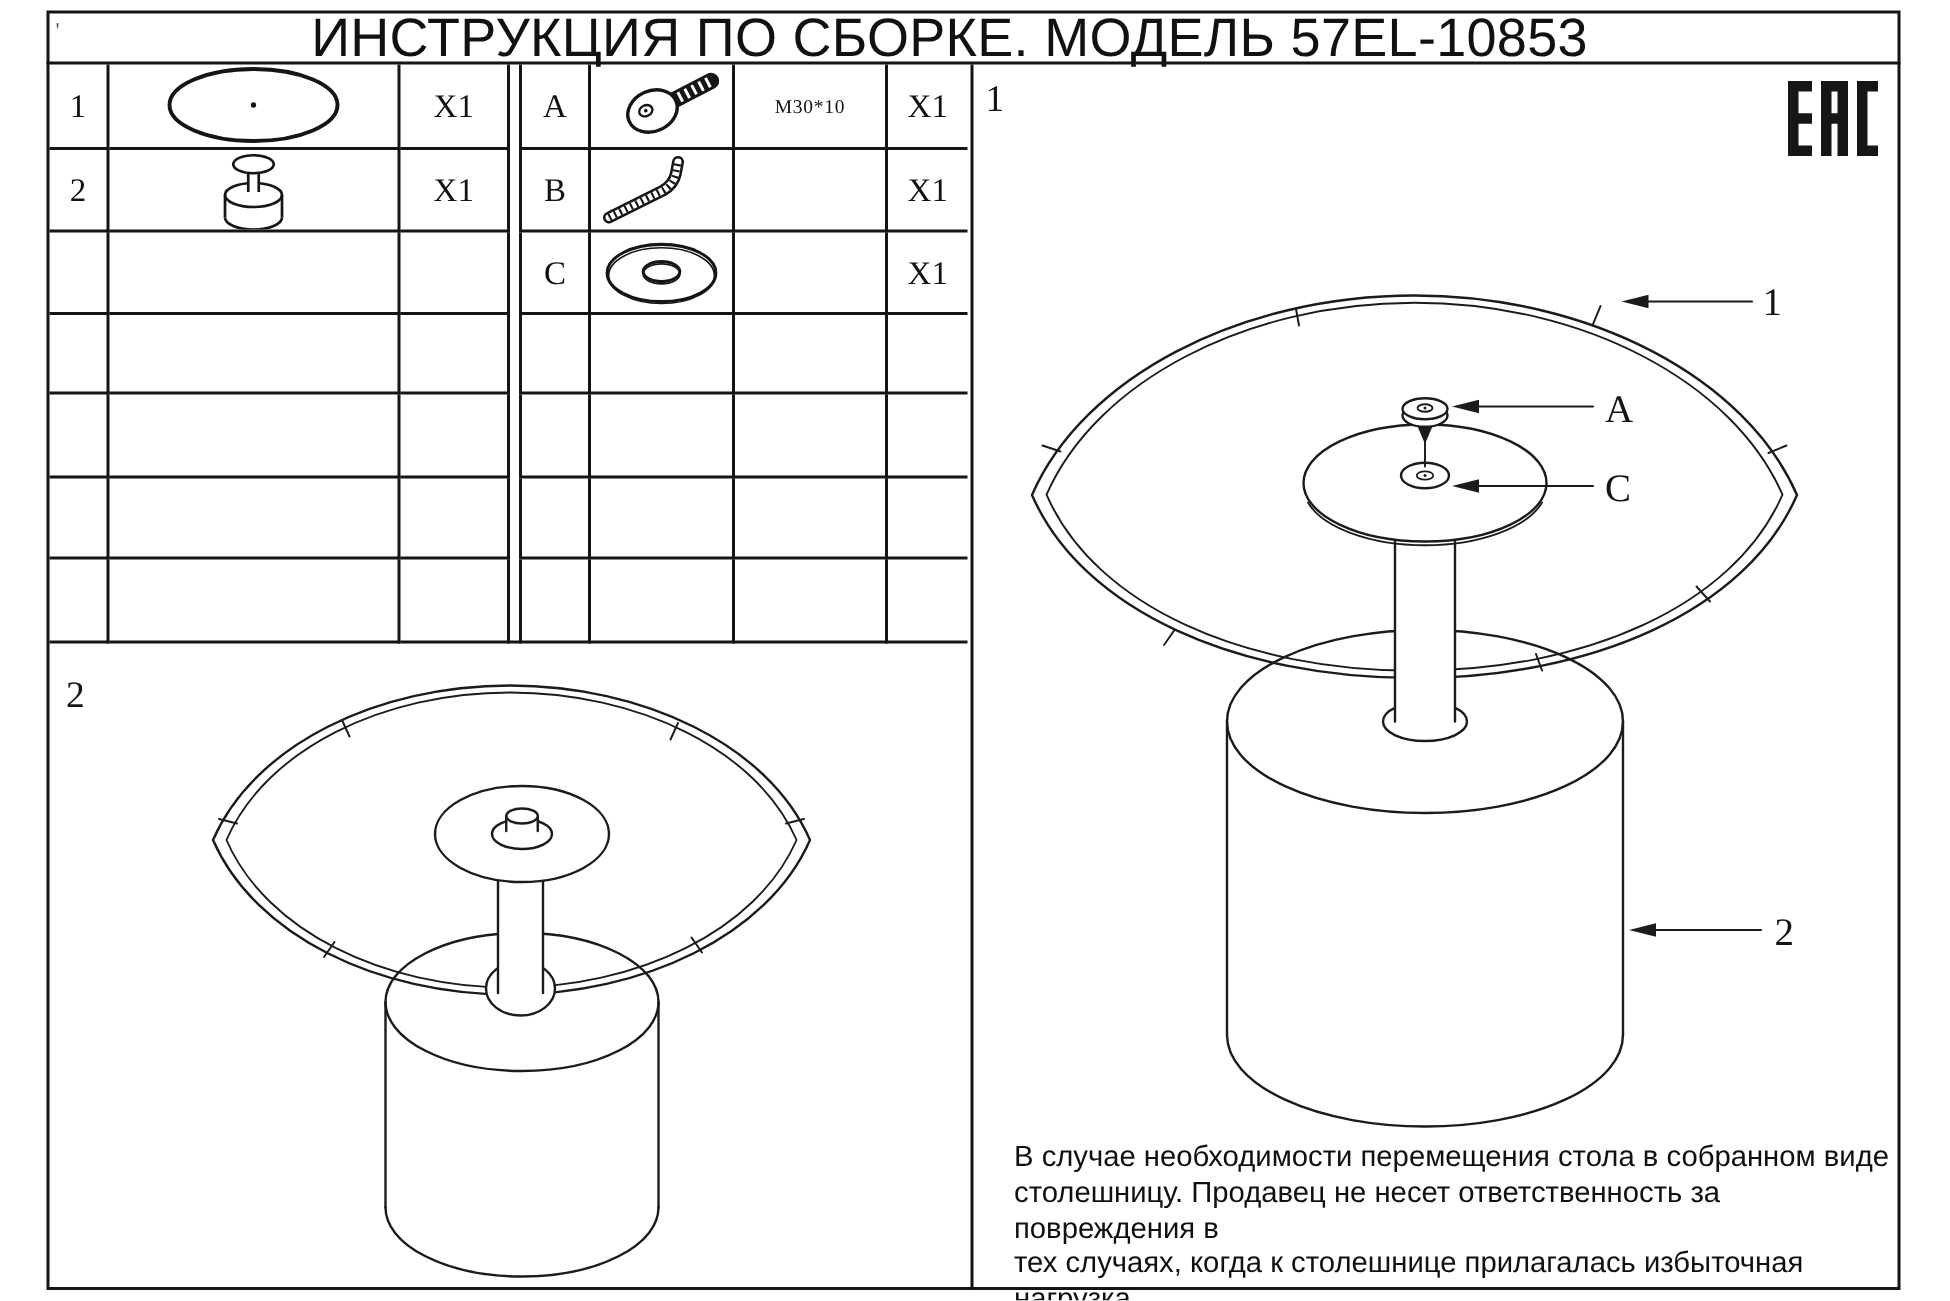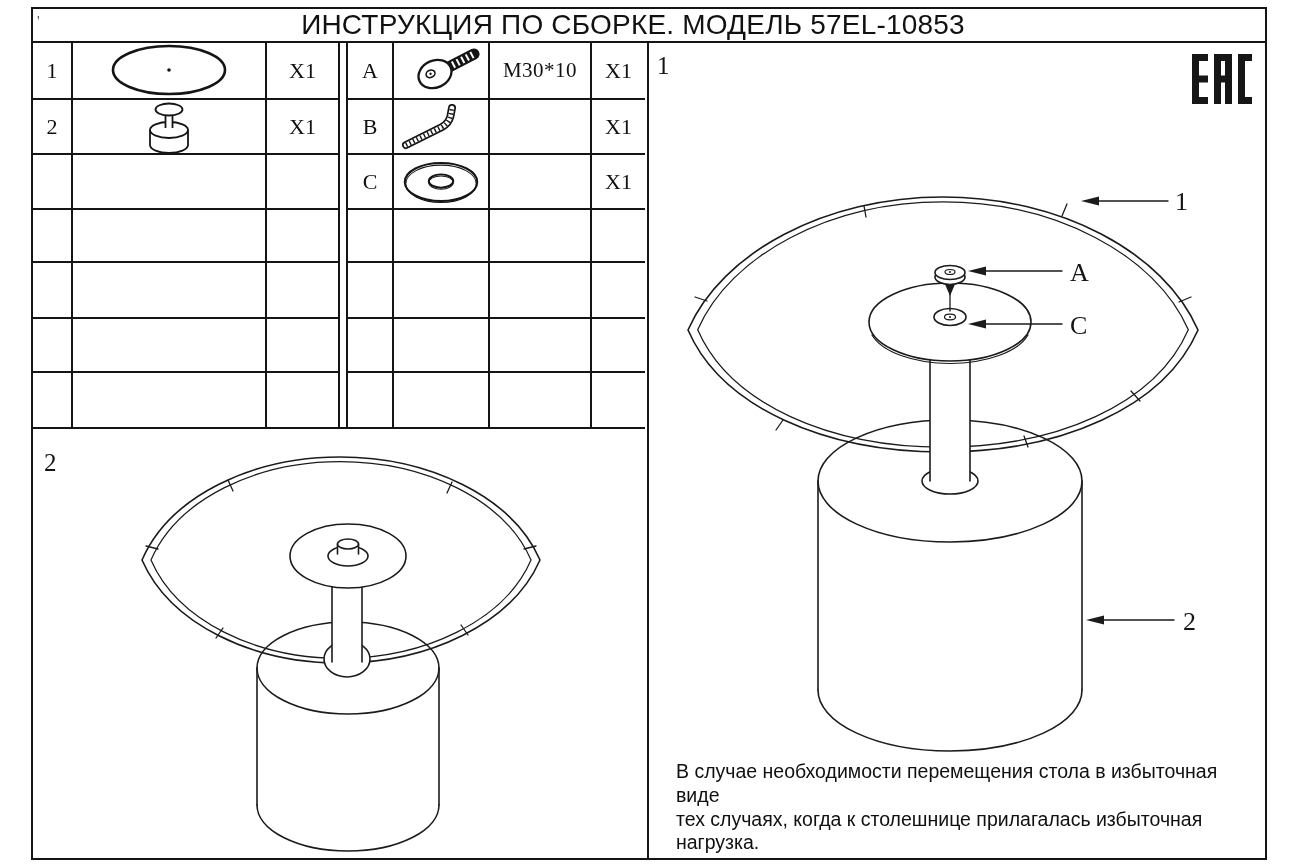--- a/index.html
+++ b/index.html
@@ -2,36 +2,36 @@
 <html><head>
 <meta charset="utf-8">
 <style>
   html,body{margin:0;padding:0;background:#fff;}
   .sheet{position:relative;width:1300px;height:867px;background:#fff;overflow:hidden;
          font-family:"Liberation Sans",sans-serif;color:#111;}
   .outer-border{position:absolute;left:31px;top:7px;width:1236px;height:853px;
                 border:2.5px solid #151515;box-sizing:border-box;}
   .title-bar{position:absolute;left:31px;top:7px;width:1204px;height:36px;
              display:flex;align-items:center;justify-content:center;
-             font-size:28px;letter-spacing:.2px;white-space:nowrap;}
+             font-size:36px;letter-spacing:.2px;white-space:nowrap;}
   .title-rule{position:absolute;left:31px;top:41px;width:1236px;height:2px;background:#151515;}
   .vdivider{position:absolute;left:647px;top:43px;width:2px;height:817px;background:#151515;}
   .corner-mark{position:absolute;left:37px;top:13px;font-family:"Liberation Serif",serif;
                font-size:15px;color:#555;}
   
   .pt{position:absolute;left:33px;top:43px;display:grid;
       grid-template-columns:40px 194px 73px 8px 46px 96px 102px 53px;
       grid-template-rows:57px 55px 55px 53px 56px 54px 56px;}
   .c{border-right:2px solid #151515;border-bottom:2px solid #151515;box-sizing:border-box;
      display:flex;align-items:center;justify-content:center;
      font-family:"Liberation Serif",serif;font-size:22px;overflow:hidden;}
   .c.gap{border-bottom:none;}
   .c.gap.gb{border-bottom:2px solid #151515;}
   .c.end{border-right:none;}
-  .c.spec{font-size:21px;letter-spacing:.5px;}
+  .c.spec{font-size:13px;letter-spacing:.5px;}
   
   .note{position:absolute;left:676px;top:760px;width:588px;font-size:19.5px;
         line-height:23.8px;color:#101010;}
   svg text{font-family:"Liberation Serif",serif;}
   .diagram{position:absolute;}
 </style>
 </head>
 <body>
 
 <div class="sheet">
@@ -275,17 +275,18 @@
         <rect x="337.5" y="544" width="21" height="11" fill="#fff" stroke="none"></rect>
         <path d="M 337.5,544 L 337.5,554"></path>
           <path d="M 358.5,544 L 358.5,554"></path>
         <ellipse cx="348" cy="544" rx="10.5" ry="5" fill="#fff"></ellipse>
       </g>
     </g>
     <text x="44" y="471" fill="#141414" font-size="25">2</text>
   </svg>
 
   <div class="note">
-    <div>В случае необходимости перемещения стола в избыточная виде</div>
+    <div>В случае необходимости перемещения стола в собранном виде</div>
+    <div>столешницу. Продавец не несет ответственность за повреждения в</div>
     <div>тех случаях, когда к столешнице прилагалась избыточная нагрузка.</div>
   </div>
 
 </div>
 
 </body></html>

